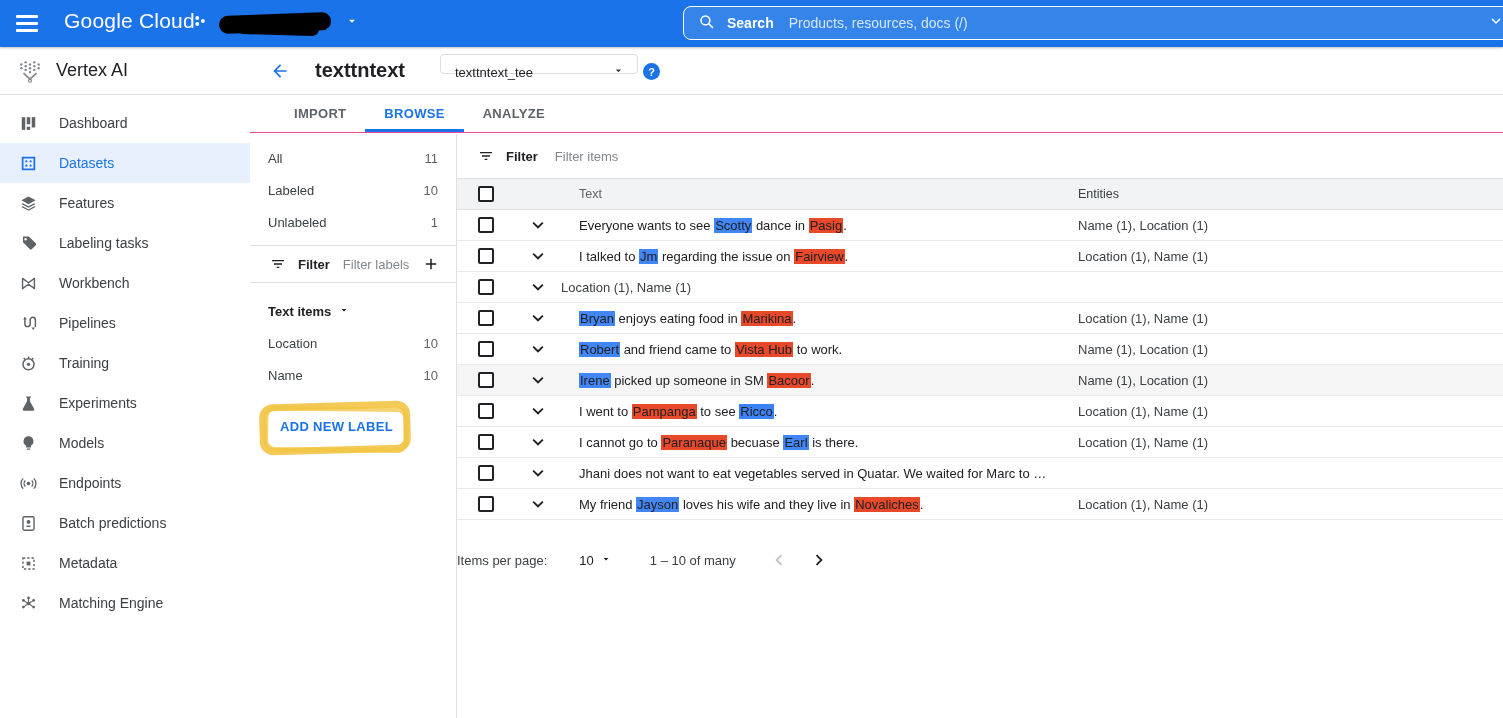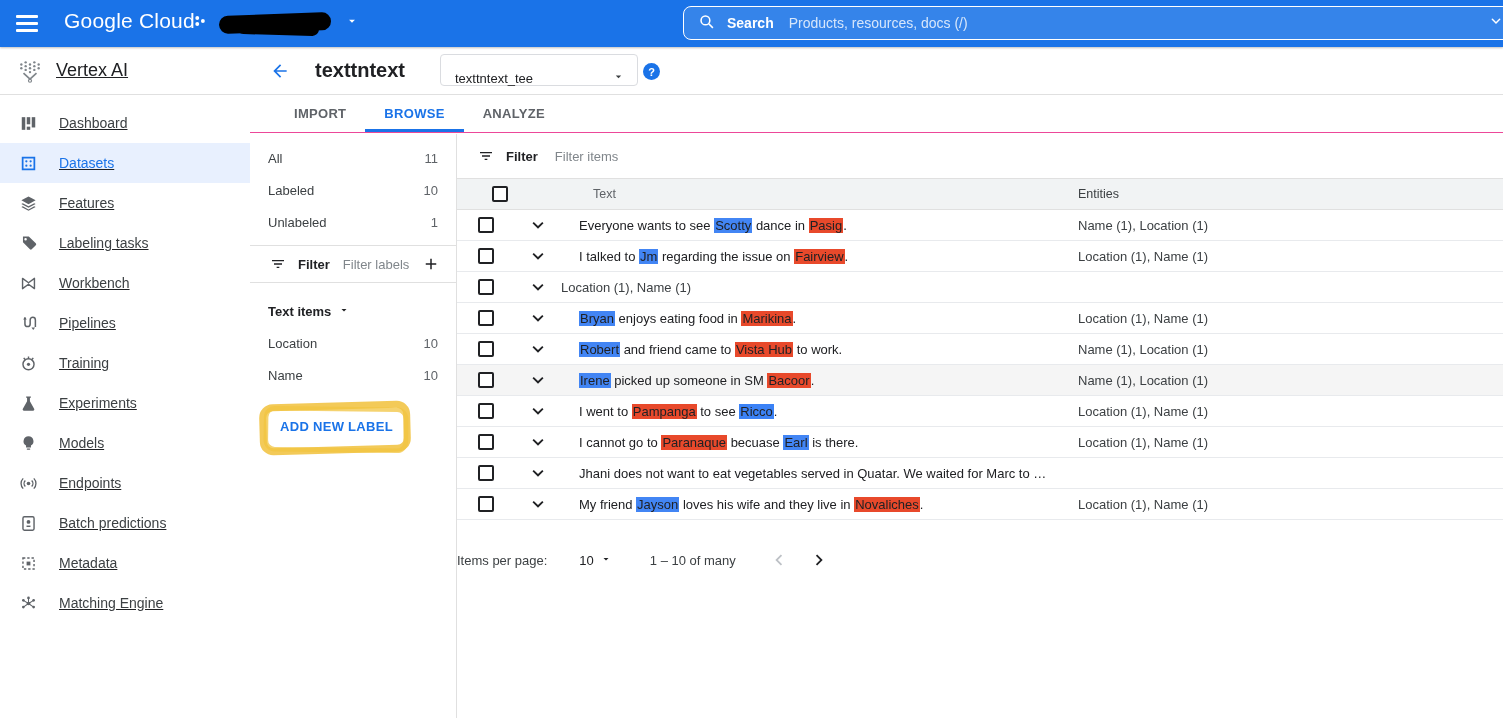--- a/index.html
+++ b/index.html
@@ -18,38 +18,38 @@
   .redaction i:nth-child(1){ left:0; top:1px; width:112px; height:18px; transform:rotate(-2deg); }
   .redaction i:nth-child(2){ left:18px; top:9px; width:82px; height:13px; transform:rotate(1.5deg); }
   .redaction i:nth-child(3){ left:4px; top:6px; width:40px; height:14px; transform:rotate(3deg); }
   .proj-caret { margin-left:10px; }
   .searchbox { position:absolute; left:683px; top:6px; width:836px; height:34px; border:1px solid #fff; border-radius:8px; background:rgba(255,255,255,.12); display:flex; align-items:center; padding:0 14px; cursor:text; }
   .searchbox .s-label { color:#fff; font-weight:bold; font-size:14px; margin-left:12px; }
   .searchbox .s-ph { color:rgba(255,255,255,.8); font-size:14px; margin-left:15px; }
   .searchbox .s-chev { margin-left:auto; }
 
   
-  .sidebar { position:absolute; top:47px; left:0; width:260px; bottom:0; background:#fff; border-right:1px solid #e0e0e0;text-decoration:underline; }
+  .sidebar { position:absolute; top:47px; left:0; width:260px; bottom:0; background:#fff; border-right:1px solid #e0e0e0; }
   .product-head { height:48px; border-bottom:1px solid #e0e0e0; display:flex; align-items:center; padding-left:17px; }
   .product-head .p-icon { width:26px; height:26px; color:#80868b; }
   .product-head .p-name { font-size:18px; color:#202124; margin-left:13px; }
   .nav { padding-top:8px; list-style:none; }
   .nav-item { height:40px; display:flex; align-items:center; padding-left:19px; font-size:14px; color:#3c4043; cursor:pointer; }
   .nav-item .nav-icon { width:19px; height:19px; color:#5f6368; flex:0 0 19px; }
   .nav-item .nav-label { margin-left:21px; }
   .nav-item.active { background:#e8f0fe; color:#1a73e8; }
   .nav-item.active .nav-icon { color:#1a73e8; }
   .nav-icon svg, .p-icon svg { width:100%; height:100%; display:block; }
 
   
   .main { position:absolute; top:47px; left:250px; right:0; bottom:0; background:#fff; }
   .page-header { position:relative; height:48px; border-bottom:1px solid #e0e0e0; }
   .back-btn { position:absolute; left:20px; top:14px; width:20px; height:20px; cursor:pointer; }
   .page-title { position:absolute; left:65px; top:12px; font-size:20px; color:#202124; }
-  .ds-select { position:absolute; left:190px; top:7px; width:198px; height:32px; border:1px solid #dadce0; border-radius:4px; display:flex; align-items:center; padding:16px 12px 0 14px; font-size:13px; color:#202124; cursor:pointer; background:#fff; }
+  .ds-select { position:absolute; left:190px; top:7px; width:198px; height:20px; border:1px solid #dadce0; border-radius:4px; display:flex; align-items:center; padding:16px 12px 0 14px; font-size:13px; color:#202124; cursor:pointer; background:#fff; }
   .ds-select .sel-caret { margin-left:auto; }
   .help-btn { position:absolute; left:393px; top:16px; width:17px; height:17px; border-radius:50%; background:#1a73e8; color:#fff; font-size:11px; font-weight:bold; display:flex; align-items:center; justify-content:center; cursor:pointer; }
 
   .tabbar { height:38px; border-bottom:1px solid #ec4899; display:flex; padding-left:25px; }
   .tab { padding:0 19px; display:flex; align-items:center; font-size:13px; font-weight:bold; letter-spacing:.3px; color:#5f6368; cursor:pointer; position:relative; }
   .tab.active { color:#1a73e8; }
   .tab.active::after { content:""; position:absolute; left:0; right:0; bottom:0; height:3px; background:#1a73e8; }
 
   .content { position:absolute; top:87px; left:0; right:0; bottom:0; display:flex; }
 
@@ -69,21 +69,21 @@
   .group-row .g-caret { margin-left:7px; }
   .add-label-wrap { position:relative; margin-top:14px; height:44px; }
   .add-label-btn { position:absolute; left:30px; top:14px; background:none; border:none; color:#1a73e8; font-size:13px; font-weight:bold; letter-spacing:.3px; cursor:pointer; font-family:inherit; }
   .annotation-svg { position:absolute; left:6px; top:-9px; width:160px; height:62px; pointer-events:none; }
 
   
   .table-pane { flex:1; display:flex; flex-direction:column; }
   .table-filter-row { height:45px; flex:0 0 45px; display:flex; align-items:center; padding-left:21px; border-bottom:1px solid #e0e0e0; }
   .table-filter-row .f-label { font-size:13px; font-weight:bold; margin-left:12px; }
   .table-filter-row .f-ph { font-size:13px; color:#80868b; margin-left:17px; }
-  .thead { height:31px; flex:0 0 31px; background:#f1f3f4; display:flex; align-items:center; border-bottom:1px solid #e0e0e0; font-size:12.5px; color:#5f6368;padding-left:14px; }
+  .thead { height:31px; flex:0 0 31px; background:#f1f3f4; display:flex; align-items:center; border-bottom:1px solid #e0e0e0; font-size:12.5px; color:#5f6368; }
   .trow { height:31px; flex:0 0 31px; display:flex; align-items:center; border-bottom:1px solid #e8eaed; font-size:13px; color:#202124; }
   .trow.shaded { background:#f5f5f5; }
   .c1 { width:57px; flex:0 0 57px; padding-left:21px; display:flex; align-items:center; }
   .c2 { width:47px; flex:0 0 47px; display:flex; align-items:center; justify-content:center; }
   .c3 { flex:1; padding-left:18px; padding-right:16px; white-space:nowrap; overflow:hidden; }
   .c4 { width:425px; flex:0 0 425px; color:#3c4043; }
   .checkbox { width:16px; height:16px; border:2px solid #202124; border-radius:2px; background:#fff; cursor:pointer; }
   .expander { width:22px; height:22px; color:#202124; cursor:pointer; }
   .expander svg { width:100%; height:100%; display:block; }
   .hl { padding:0 1px; color:#202124; }

